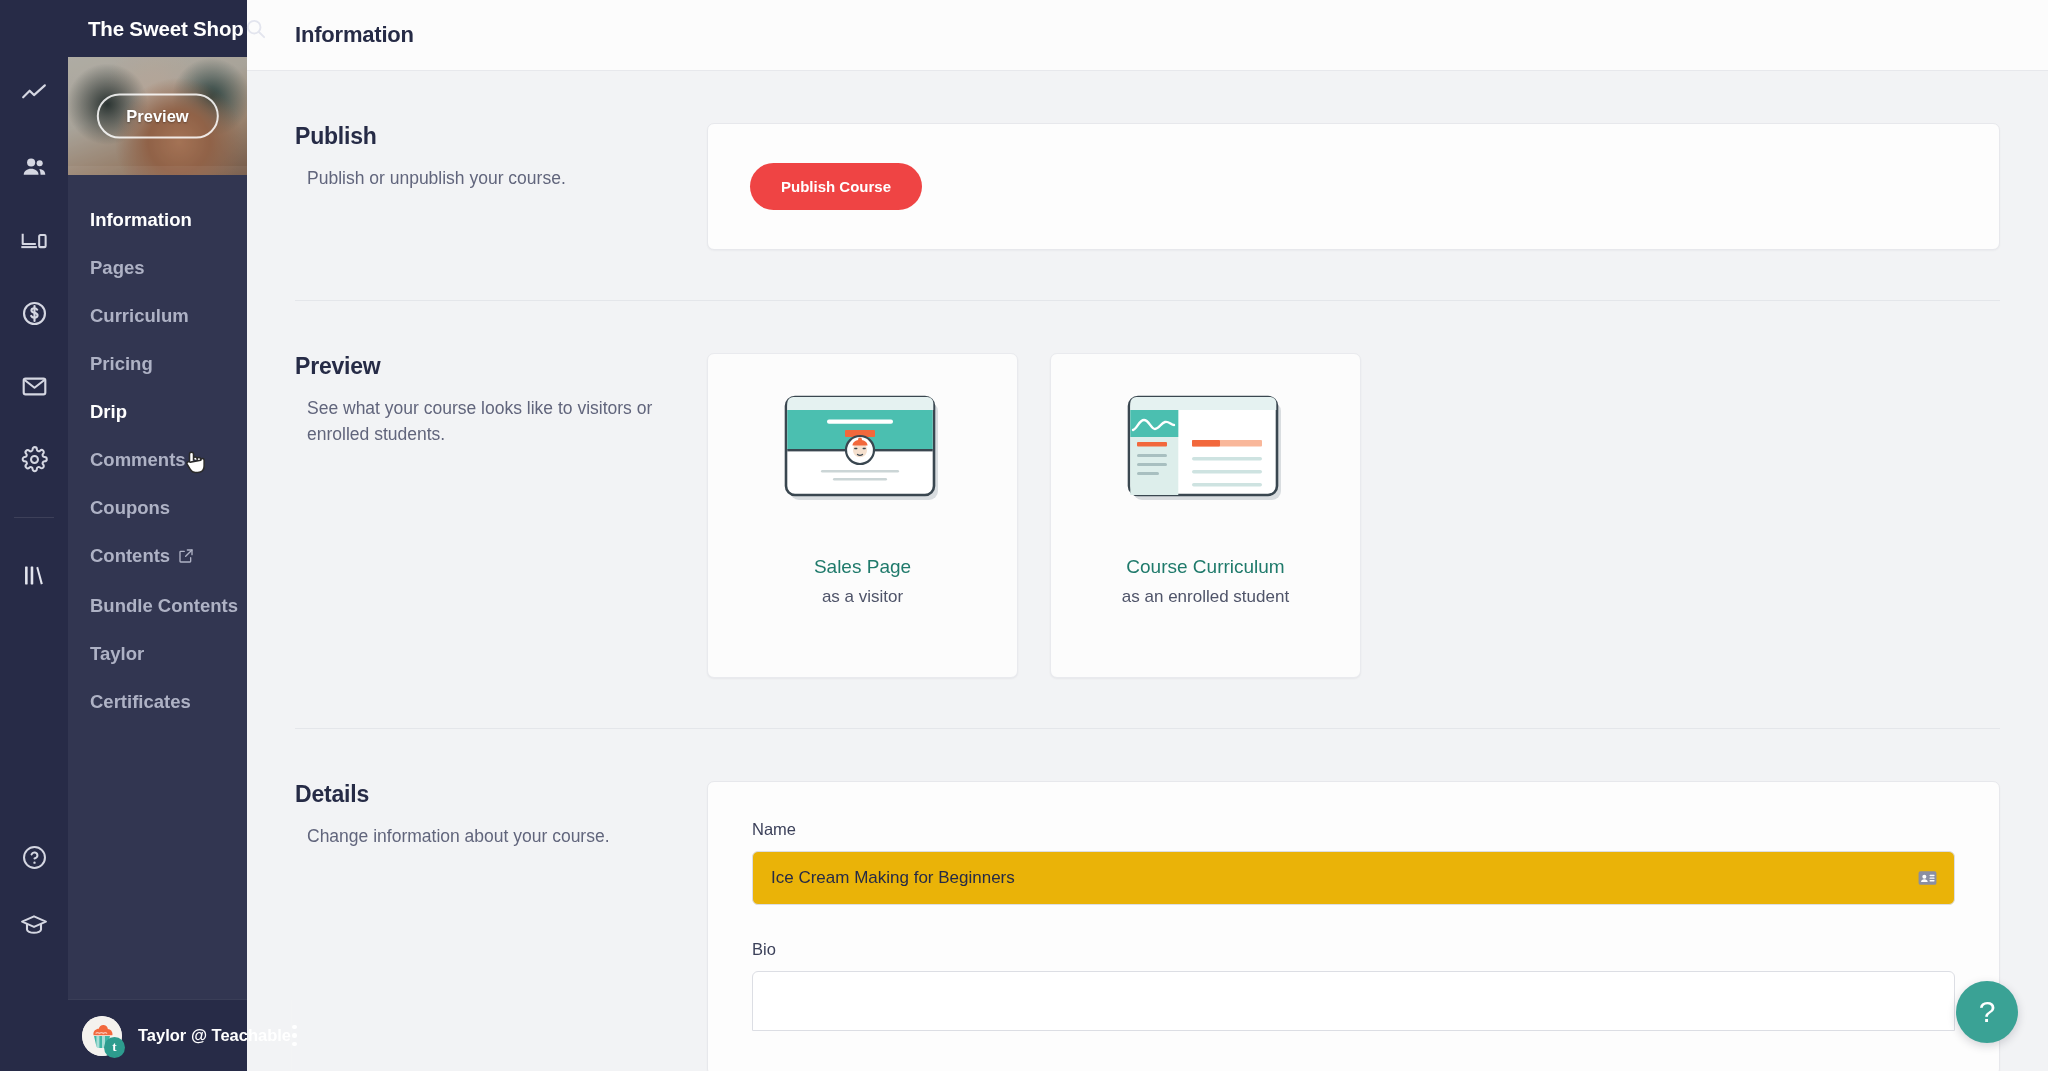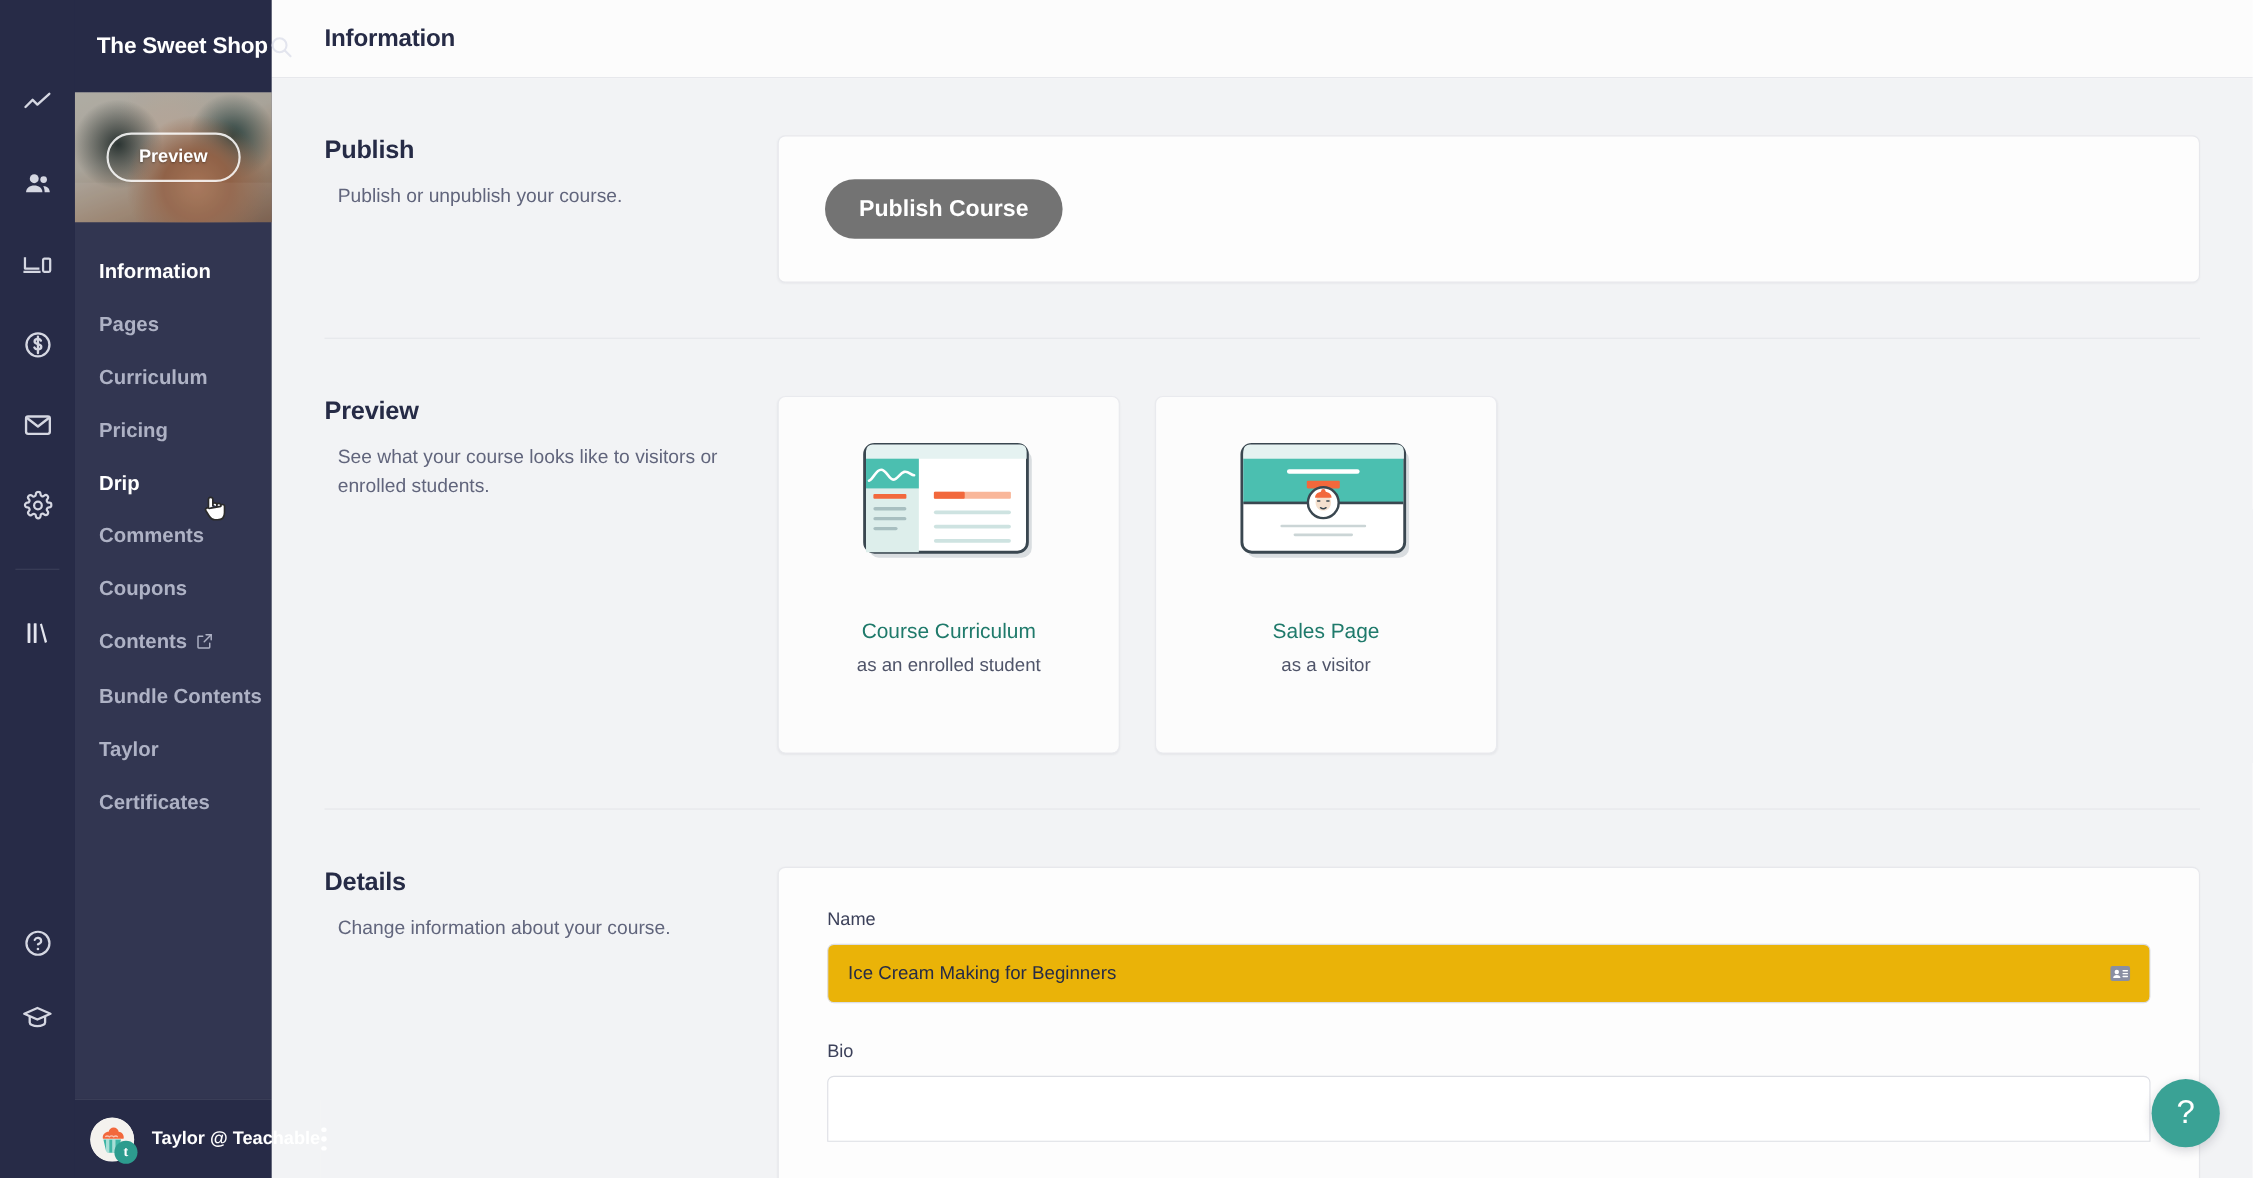--- a/index.html
+++ b/index.html
@@ -39,21 +39,21 @@
     width: 247px; height: 1071px;
     background: #272B47;
     position: relative;
     flex: 0 0 247px;
     display: flex; flex-direction: column;
     margin-left: -68px;
     padding-left: 68px;
     z-index: 4;
   }
   .sb-header {
-    height: 84px;
+    height: 57px;
     display: flex; align-items: center; justify-content: space-between;
     padding: 0 22px 0 20px;
   }
   .sb-title {
     color: #ffffff;
     font-size: 20.5px;
     font-weight: bold;
     letter-spacing: -.2px;
     white-space: nowrap;
   }
@@ -172,25 +172,25 @@
 
   .card {
     background: #FDFDFD;
     border: 1px solid #E7E8EC;
     border-radius: 7px;
     box-shadow: 0 1px 2px rgba(20,24,45,.04);
   }
 
   .publish-card { padding: 39px 42px; }
   .btn-publish {
-    background: #737373;
+    background: #ef4444;
     color: #ffffff;
     border: none;
     border-radius: 999px;
-    font-size: 21px; font-weight: bold;
+    font-size: 15px; font-weight: bold;
     padding: 15px 31px;
     cursor: pointer;
     font-family: "Liberation Sans", sans-serif;
   }
 
   .preview-cards { display: flex; gap: 32px; }
   .pcard {
     width: 311px; height: 325px;
     background: #FCFCFC;
     border: 1px solid #E9EAEE;
@@ -408,20 +408,44 @@
         </div>
       </section>
 
       <section class="section" style="padding-top:52px;padding-bottom:50px;">
         <div class="sec-left">
           <div class="sec-title">Preview</div>
           <div class="sec-desc">See what your course looks like to visitors or enrolled students.</div>
         </div>
         <div class="sec-right">
           <div class="preview-cards">
+
+            <div class="pcard">
+              <span class="thumb-art">
+                <svg width="160" height="112" viewBox="0 0 160 112">
+                  <rect x="7" y="8" width="148" height="98" rx="9" fill="#d9dde0"></rect>
+                  <rect x="3" y="3" width="148" height="98" rx="9" fill="#FFFFFF" stroke="#3A4750" stroke-width="2.6"></rect>
+                  <path d="M4.3 9a6 6 0 0 1 6-6h134a6 6 0 0 1 6 6v7H4.3z" fill="#E5F2F1"></path>
+                  <rect x="4.3" y="16" width="145.4" height="40" fill="#4BBFB0"></rect>
+                  <rect x="4.3" y="55" width="145.4" height="2.4" fill="#3A4750"></rect>
+                  <rect x="44" y="25.5" width="66" height="4.2" rx="2" fill="#FFFFFF"></rect>
+                  <rect x="62" y="36" width="30" height="7" rx="1" fill="#F2683C"></rect>
+                  <circle cx="77" cy="56" r="14" fill="#FFFFFF" stroke="#3A4750" stroke-width="2.2"></circle>
+                  <path d="M70 56c0-4.5 3.1-7.6 7-7.6s7 3.1 7 7.6c0 4.3-3.1 7.2-7 7.2s-7-2.9-7-7.2z" fill="#F5E0CE"></path>
+                  <path d="M69.5 51.5c0-3.6 3.3-5.6 7.5-5.6s7.5 2 7.5 5.6z" fill="#F2683C"></path>
+                  <circle cx="77" cy="45.5" r="2" fill="#F2683C"></circle>
+                  <path d="M71.8 54.5h2M82.2 54.5h-2" stroke="#3A4750" stroke-width="1.3" stroke-linecap="round"></path>
+                  <path d="M74.5 60.5c1.6 1.2 3.4 1.2 5 0" stroke="#3A4750" stroke-width="1.3" stroke-linecap="round" fill="none"></path>
+                  <rect x="38" y="76" width="78" height="2.4" rx="1.2" fill="#CBD5D6"></rect>
+                  <rect x="50" y="84" width="54" height="2.4" rx="1.2" fill="#CBD5D6"></rect>
+                </svg>
+              </span>
+              <div class="pcard-title">Sales Page</div>
+              <div class="pcard-sub">as a visitor</div>
+            </div>
 
             <div class="pcard">
               <span class="thumb-art">
                 <svg width="160" height="112" viewBox="0 0 160 112">
                   <rect x="7" y="8" width="148" height="98" rx="9" fill="#d9dde0"></rect>
                   <rect x="3" y="3" width="148" height="98" rx="9" fill="#FFFFFF" stroke="#3A4750" stroke-width="2.6"></rect>
                   <path d="M4.3 9a6 6 0 0 1 6-6h134a6 6 0 0 1 6 6v7H4.3z" fill="#E5F2F1"></path>
                   <rect x="4.3" y="16" width="48" height="85" fill="#DDEEEB"></rect>
                   <rect x="4.3" y="16" width="48" height="27" fill="#4BBFB0"></rect>
                   <path d="M7 36c4-1 6-10 11-10s7 9 11 9 6-6 10-7 6 3 9 3" fill="none" stroke="#FFFFFF" stroke-width="2.4" stroke-linecap="round"></path>
@@ -433,44 +457,20 @@
                   <rect x="66" y="46" width="28" height="6.5" rx="1" fill="#F2683C"></rect>
                   <rect x="66" y="63" width="70" height="3.4" rx="1.7" fill="#CEE3E1"></rect>
                   <rect x="66" y="76" width="70" height="3.4" rx="1.7" fill="#CEE3E1"></rect>
                   <rect x="66" y="89" width="70" height="3.4" rx="1.7" fill="#CEE3E1"></rect>
                 </svg>
               </span>
               <div class="pcard-title">Course Curriculum</div>
               <div class="pcard-sub">as an enrolled student</div>
             </div>
 
-            <div class="pcard">
-              <span class="thumb-art">
-                <svg width="160" height="112" viewBox="0 0 160 112">
-                  <rect x="7" y="8" width="148" height="98" rx="9" fill="#d9dde0"></rect>
-                  <rect x="3" y="3" width="148" height="98" rx="9" fill="#FFFFFF" stroke="#3A4750" stroke-width="2.6"></rect>
-                  <path d="M4.3 9a6 6 0 0 1 6-6h134a6 6 0 0 1 6 6v7H4.3z" fill="#E5F2F1"></path>
-                  <rect x="4.3" y="16" width="145.4" height="40" fill="#4BBFB0"></rect>
-                  <rect x="4.3" y="55" width="145.4" height="2.4" fill="#3A4750"></rect>
-                  <rect x="44" y="25.5" width="66" height="4.2" rx="2" fill="#FFFFFF"></rect>
-                  <rect x="62" y="36" width="30" height="7" rx="1" fill="#F2683C"></rect>
-                  <circle cx="77" cy="56" r="14" fill="#FFFFFF" stroke="#3A4750" stroke-width="2.2"></circle>
-                  <path d="M70 56c0-4.5 3.1-7.6 7-7.6s7 3.1 7 7.6c0 4.3-3.1 7.2-7 7.2s-7-2.9-7-7.2z" fill="#F5E0CE"></path>
-                  <path d="M69.5 51.5c0-3.6 3.3-5.6 7.5-5.6s7.5 2 7.5 5.6z" fill="#F2683C"></path>
-                  <circle cx="77" cy="45.5" r="2" fill="#F2683C"></circle>
-                  <path d="M71.8 54.5h2M82.2 54.5h-2" stroke="#3A4750" stroke-width="1.3" stroke-linecap="round"></path>
-                  <path d="M74.5 60.5c1.6 1.2 3.4 1.2 5 0" stroke="#3A4750" stroke-width="1.3" stroke-linecap="round" fill="none"></path>
-                  <rect x="38" y="76" width="78" height="2.4" rx="1.2" fill="#CBD5D6"></rect>
-                  <rect x="50" y="84" width="54" height="2.4" rx="1.2" fill="#CBD5D6"></rect>
-                </svg>
-              </span>
-              <div class="pcard-title">Sales Page</div>
-              <div class="pcard-sub">as a visitor</div>
-            </div>
-
           </div>
         </div>
       </section>
 
       <section class="section" style="padding-top:52px;padding-bottom:0;">
         <div class="sec-left">
           <div class="sec-title">Details</div>
           <div class="sec-desc">Change information about your course.</div>
         </div>
         <div class="sec-right">

